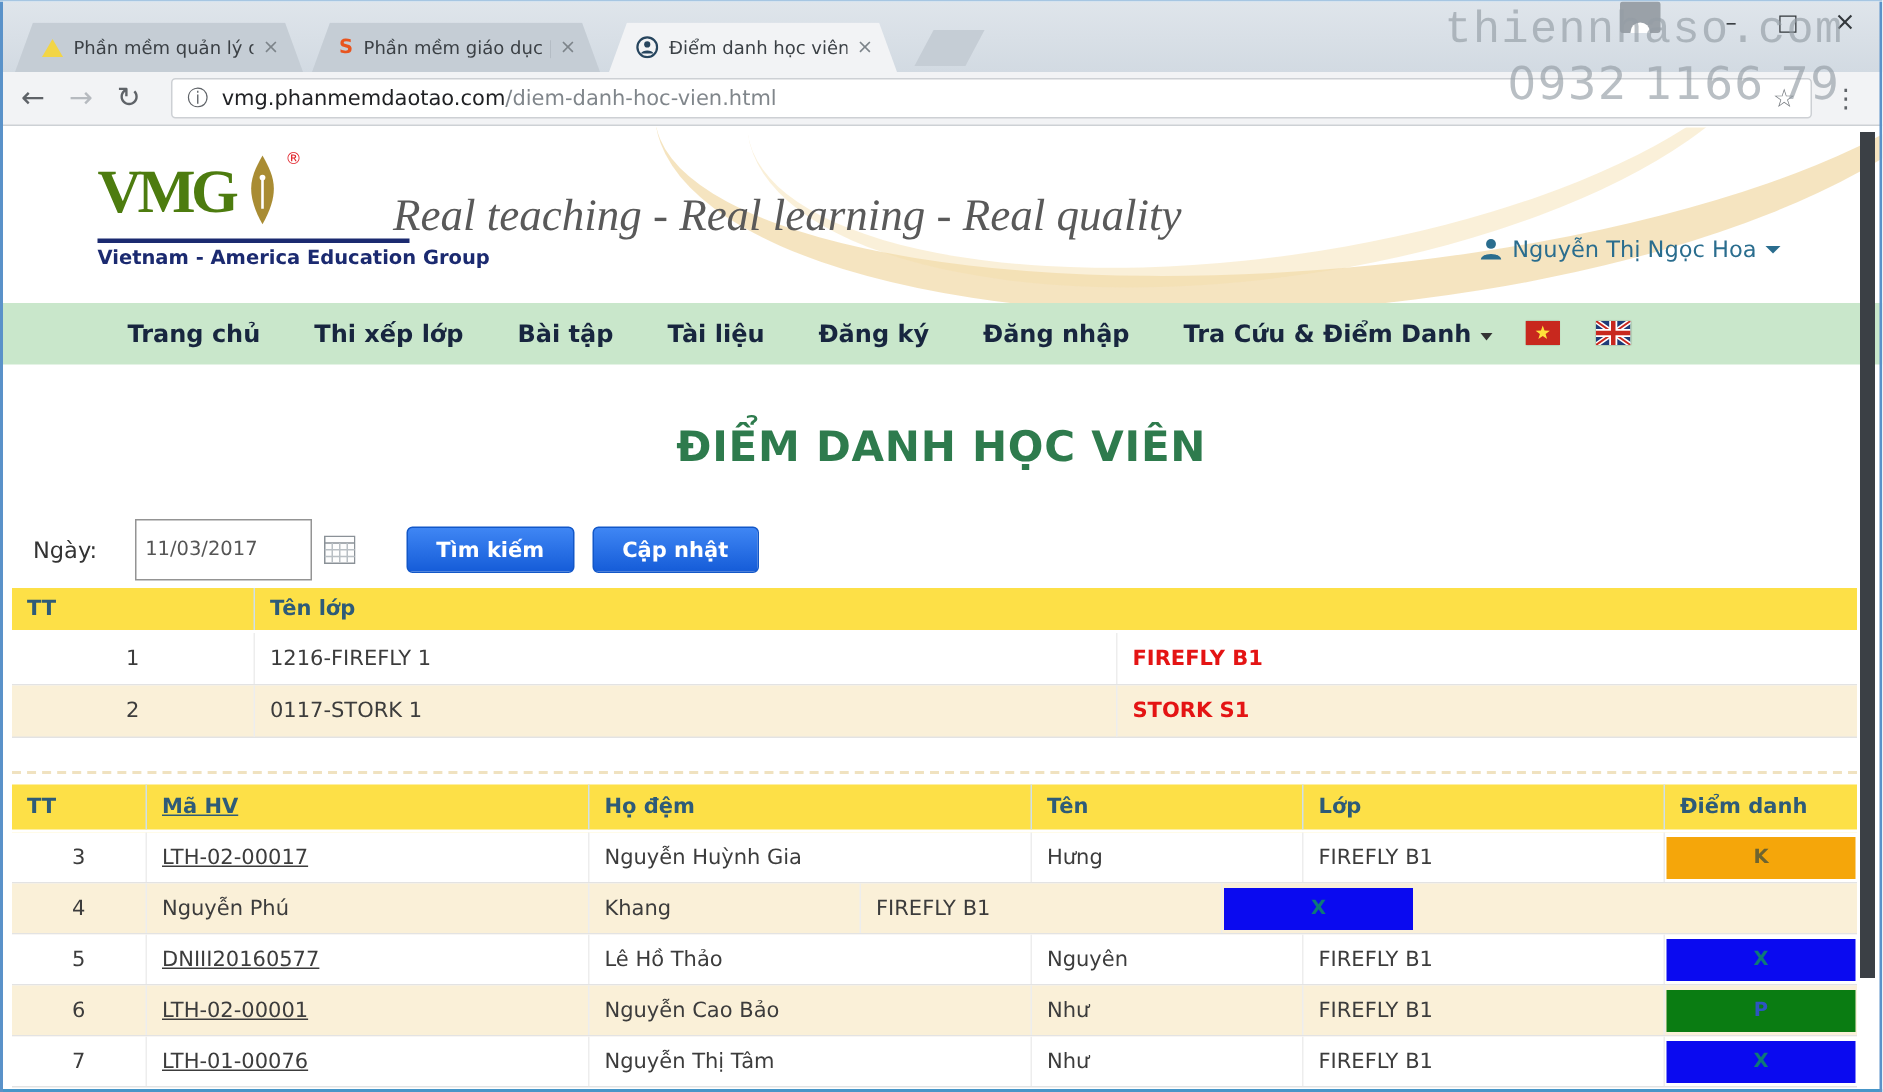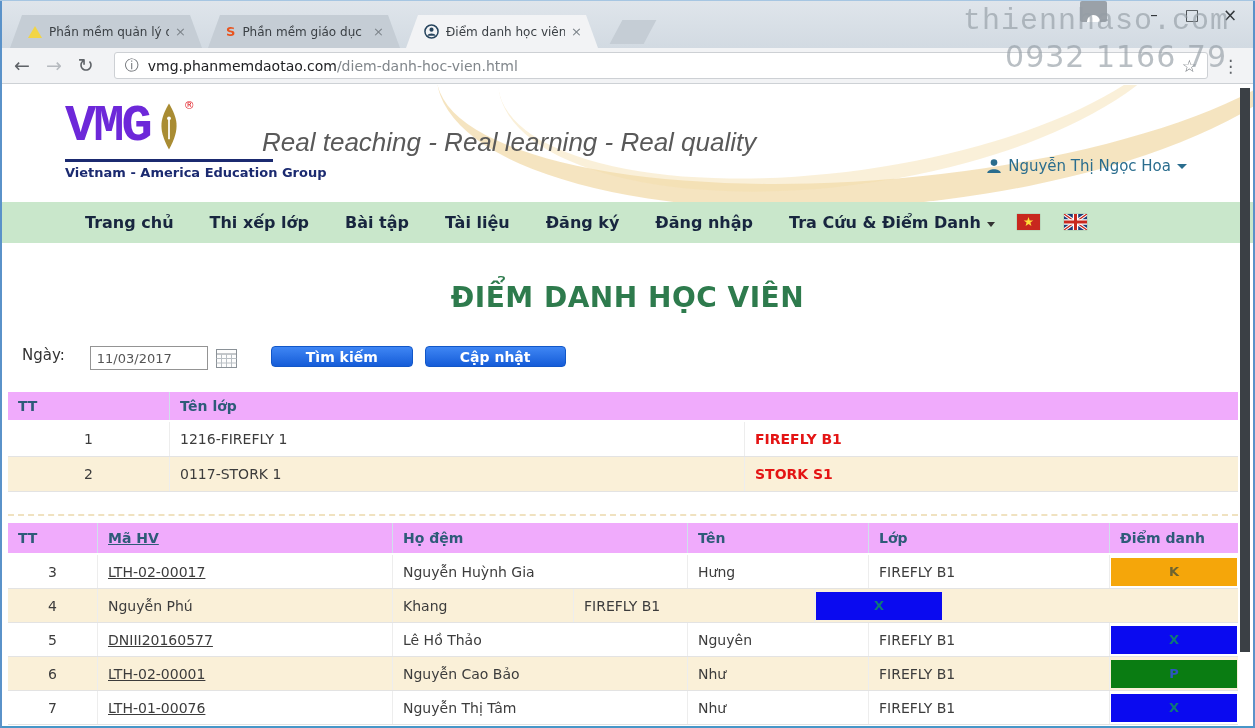--- a/index.html
+++ b/index.html
@@ -51,61 +51,61 @@
   
   #page { position:absolute; top:84px; left:0; width:100%; height:644px; background:#fff; }
 
   #site-header { position:absolute; top:0; left:0; width:100%; height:117px; overflow:hidden; background:#fff; }
   .swirl1 { position:absolute; right:-80px; top:-210px; width:900px; height:330px; border-radius:50%;
             border-bottom:26px solid rgba(236,206,140,0.55); transform:rotate(-5deg); }
   .swirl2 { position:absolute; right:60px; top:-190px; width:700px; height:290px; border-radius:50%;
             border-bottom:14px solid rgba(243,222,170,0.45); transform:rotate(-8deg); }
   #logo { position:absolute; left:65px; top:14px; }
   .logo-row { display:flex; align-items:flex-start; }
-  .vmg-text { font-size:52px; line-height:56px; font-weight:800; color:#6d28d9; letter-spacing:-3px;
-              font-family:Liberation Mono, monospace; }
+  .vmg-text { font-size:41px; line-height:56px; font-weight:800; color:#4d7c0f; letter-spacing:-3px;
+              font-family:Liberation Serif, serif; }
   .nib { margin:2px 0 0 6px; }
   .reg { font-size:11px; color:#e1232a; margin-left:2px; }
   .logo-rule { width:208px; height:3px; background:#1b2a70; margin-top:2px; }
   .logo-sub { font-size:13px; font-weight:bold; color:#1b2a70; margin-top:3px; }
-  #slogan { position:absolute; left:262px; top:42px; font-family:Liberation Sans, sans-serif;
-            font-style:italic; font-size:26px; color:#595959; }
+  #slogan { position:absolute; left:262px; top:42px; font-family:Liberation Serif, serif;
+            font-style:italic; font-size:30px; color:#595959; }
   #user-area { position:absolute; right:68px; top:72px; display:flex; align-items:center; color:#2a6d8e; }
   #user-name { font-size:15px; margin:0 6px; }
   .caret-down { width:0; height:0; border-left:5px solid transparent; border-right:5px solid transparent;
                 border-top:5px solid #2a6d8e; }
 
   #navbar { position:absolute; top:117px; left:0; width:100%; height:41px; background:#c9e7cb;
             display:flex; align-items:center; padding-left:85px; }
   .nav-item { font-size:16px; font-weight:bold; color:#18263f; margin-right:36px; white-space:nowrap; }
   .nav-dd { display:flex; align-items:center; }
   .nav-dd .caret-dd { width:0; height:0; border-left:4px solid transparent; border-right:4px solid transparent;
                       border-top:5px solid #333; margin-left:6px; margin-top:3px; }
   #flags { position:absolute; right:168px; top:12px; display:flex; gap:24px; }
   .flag { width:23px; height:16px; box-shadow:0 0 1px rgba(0,0,0,.4); }
 
   #page-title { position:absolute; top:196px; left:0; width:100%; text-align:center;
                 font-size:28px; font-weight:bold; color:#2e7b4d; letter-spacing:0.5px; }
 
-  #date-row { position:absolute; top:261px; left:22px; display:flex; }
+  #date-row { position:absolute; top:261px; left:22px; display:flex; align-items:center; }
   #date-label { font-size:15px; color:#333; margin-right:25px; }
-  #date-input { width:118px; height:24px; border:1px solid #949494; font-size:13px; color:#555;
+  #date-input { width:118px; height:41px; border:1px solid #949494; font-size:13px; color:#555;
                 padding:0 6px; font-family:inherit; }
   #cal-btn { margin-left:8px; display:flex; align-items:center; }
-  .btn-blue { height:21px; padding:0 34px; margin-left:12px; border:1px solid #1257c8; border-radius:4px;
+  .btn-blue { height:31px; padding:0 19px; margin-left:12px; border:1px solid #1257c8; border-radius:4px;
               background:linear-gradient(#3f86f4,#155cd8); color:#fff; font-size:14px; font-weight:bold;
               font-family:inherit; }
   #search-btn { margin-left:34px; }
 
   
   .dtable { position:absolute; left:8px; width:1230px; }
   #class-table { top:307px; }
   #student-table { top:438px; }
   .trow { display:flex; width:100%; border-bottom:1px solid #e3e3e3; background:#fff; }
-  .thead { background:#f0abfc; border-bottom:2px solid #fff; }
+  .thead { background:#fde047; border-bottom:2px solid #fff; }
   .thead .cell { color:#2e5b78; font-weight:bold; border-right:1px solid #cfe0ea; }
   .t1row, #class-table .thead { height:35px; }
   #class-table .thead { height:30px; }
   .t2row { height:34px; }
   #student-table .thead { height:32px; }
   .cell { display:flex; align-items:center; padding-left:10px; font-size:14px; color:#3c3c3c;
           border-right:1px solid #ededed; overflow:hidden; white-space:nowrap; }
   .cell:last-child { border-right:none; }
   .center { justify-content:center; padding-left:0; }
   .cream { background:#faf0d8; }

